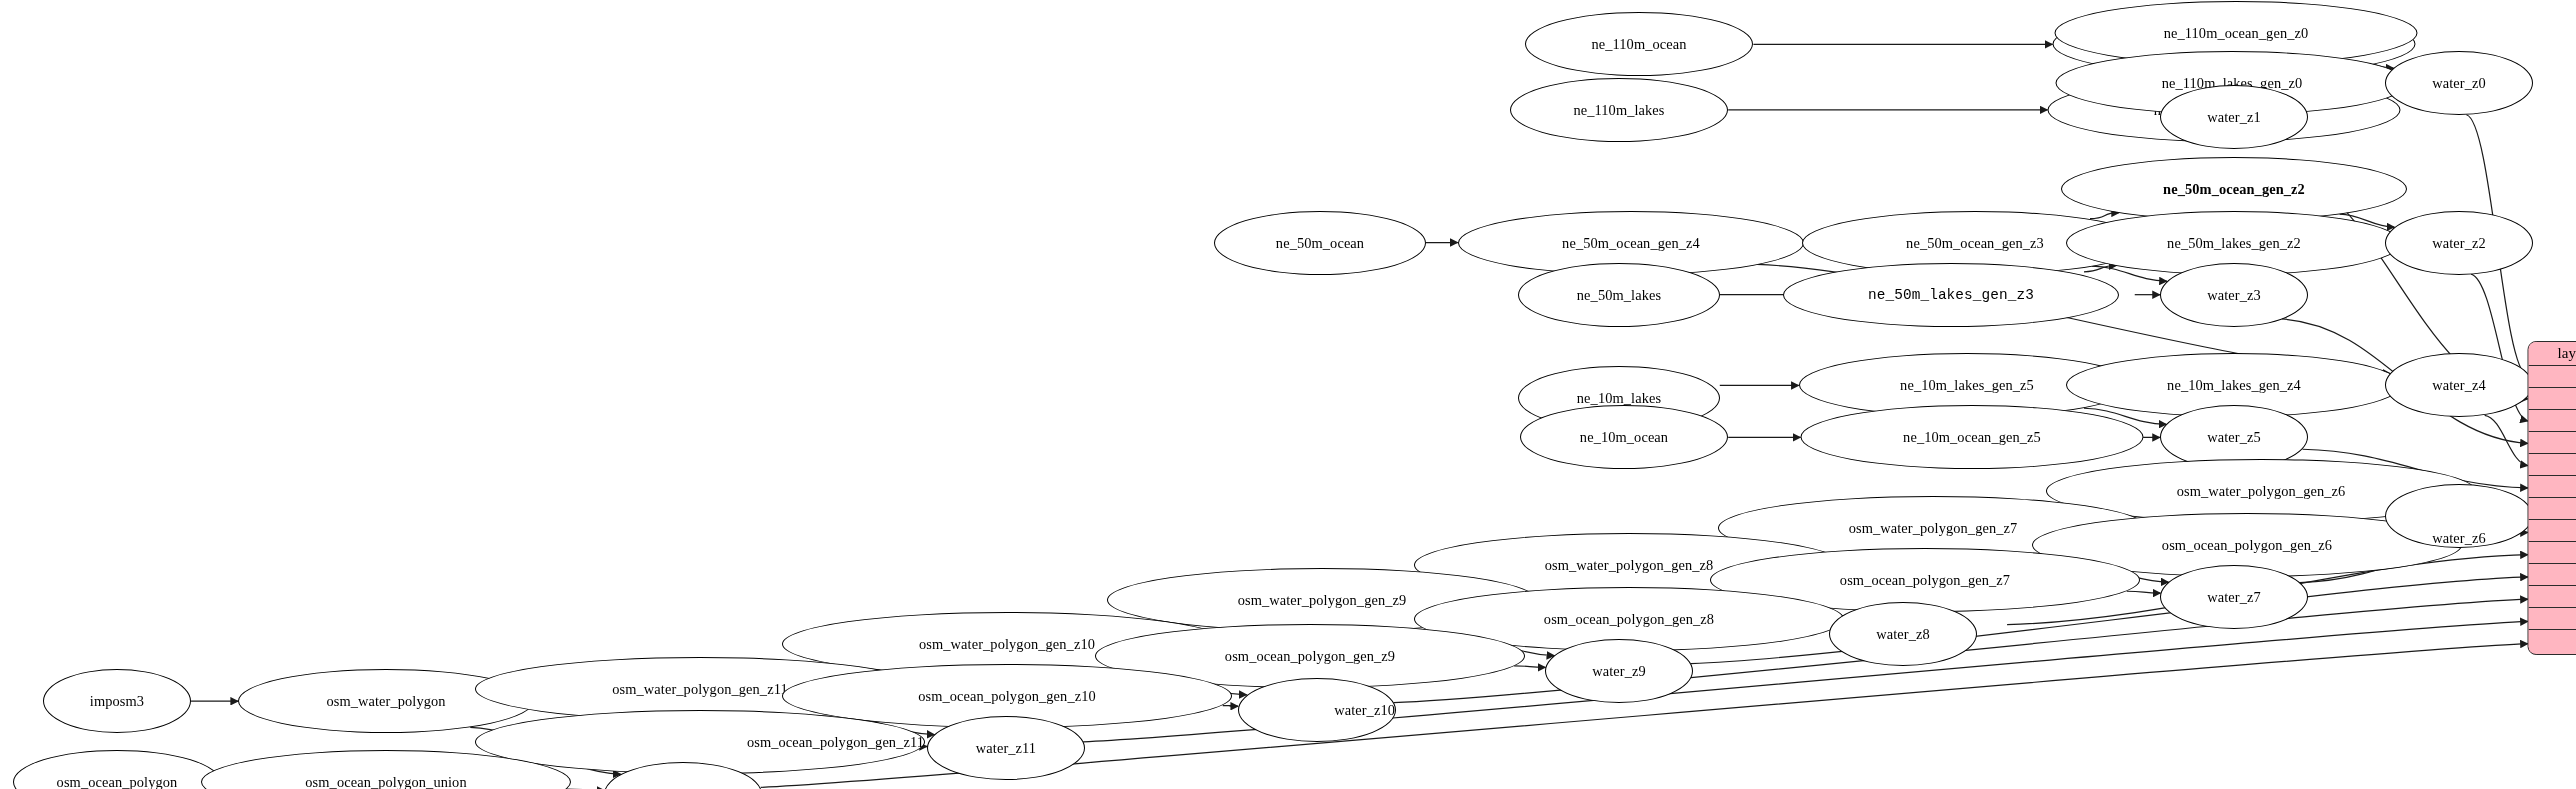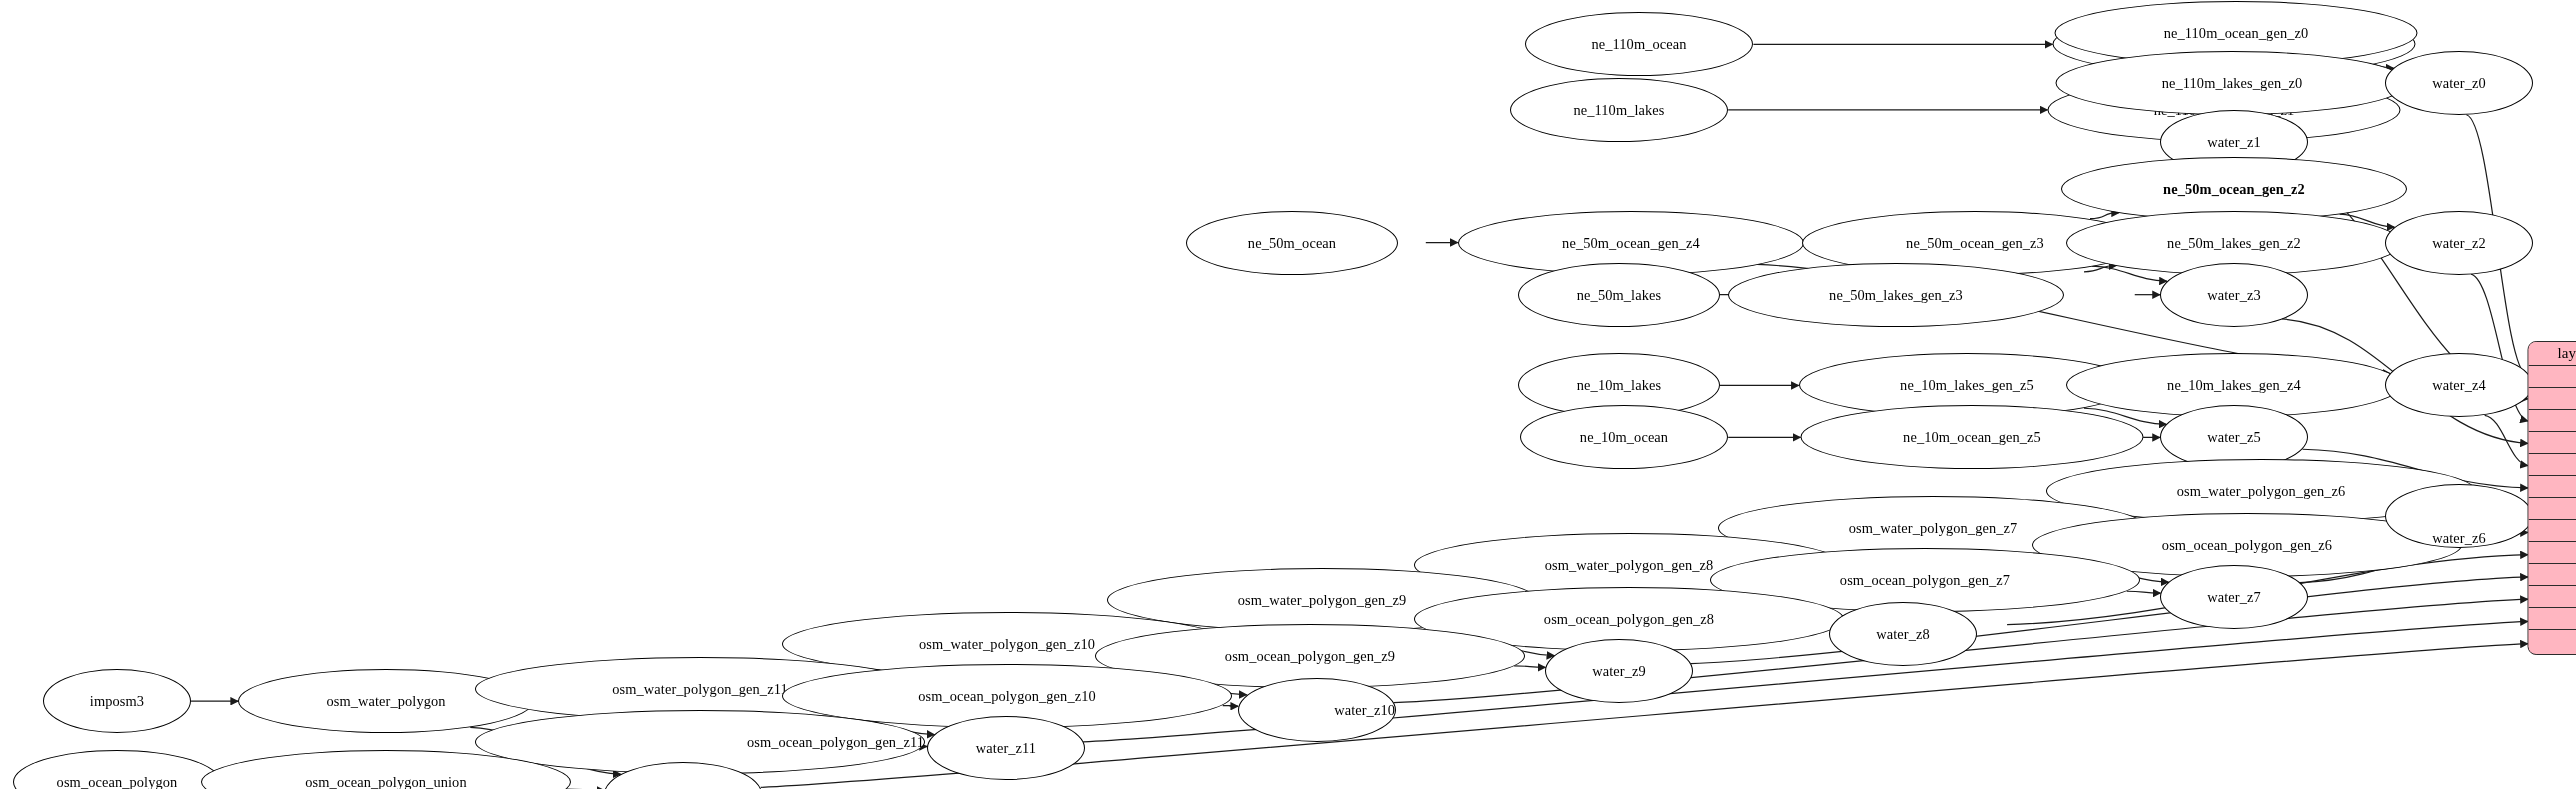--- a/index.html
+++ b/index.html
@@ -165,51 +165,51 @@
       </div>
       <div class="node" style="left: 2224px; top: 110px; width: 353px; height: 64px;">
         <span>ne_110m_lakes_gen_z1</span>
       </div>
       <div class="node" style="left: 2232px; top: 83px; width: 353px; height: 64px;">
         <span>ne_110m_lakes_gen_z0</span>
       </div>
       <div class="node" style="left: 2459px; top: 83px; width: 148px; height: 64px;">
         <span>water_z0</span>
       </div>
-      <div class="node" style="left: 2234px; top: 142px; width: 148px; height: 64px;">
+      <div class="node" style="left: 2234px; top: 117px; width: 148px; height: 64px;">
         <span>water_z1</span>
       </div>
-      <div class="node" style="left: 1292px; top: 243px; width: 212px; height: 64px;">
+      <div class="node" style="left: 1320px; top: 243px; width: 212px; height: 64px;">
         <span>ne_50m_ocean</span>
       </div>
       <div class="node" style="left: 1631px; top: 243px; width: 346px; height: 64px;">
         <span>ne_50m_ocean_gen_z4</span>
       </div>
       <div class="node" style="left: 1975px; top: 243px; width: 346px; height: 64px;">
         <span>ne_50m_ocean_gen_z3</span>
       </div>
       <div class="node" style="left: 2234px; top: 189px; width: 346px; height: 64px; font-weight: bold;">
         <span>ne_50m_ocean_gen_z2</span>
       </div>
       <div class="node" style="left: 1619px; top: 295px; width: 202px; height: 64px;">
         <span>ne_50m_lakes</span>
       </div>
-      <div class="node" style="left: 1896px; top: 295px; width: 336px; height: 64px;">
+      <div class="node" style="left: 1951px; top: 295px; width: 336px; height: 64px; font-family: Liberation Mono, monospace;">
         <span>ne_50m_lakes_gen_z3</span>
       </div>
       <div class="node" style="left: 2234px; top: 243px; width: 336px; height: 64px;">
         <span>ne_50m_lakes_gen_z2</span>
       </div>
       <div class="node" style="left: 2459px; top: 243px; width: 148px; height: 64px;">
         <span>water_z2</span>
       </div>
       <div class="node" style="left: 2234px; top: 295px; width: 148px; height: 64px;">
         <span>water_z3</span>
       </div>
-      <div class="node" style="left: 1619px; top: 385px; width: 202px; height: 64px;">
+      <div class="node" style="left: 1619px; top: 398px; width: 202px; height: 64px;">
         <span>ne_10m_lakes</span>
       </div>
       <div class="node" style="left: 1967px; top: 385px; width: 336px; height: 64px;">
         <span>ne_10m_lakes_gen_z5</span>
       </div>
       <div class="node" style="left: 2234px; top: 385px; width: 336px; height: 64px;">
         <span>ne_10m_lakes_gen_z4</span>
       </div>
       <div class="node" style="left: 2459px; top: 385px; width: 148px; height: 64px;">
         <span>water_z4</span>

